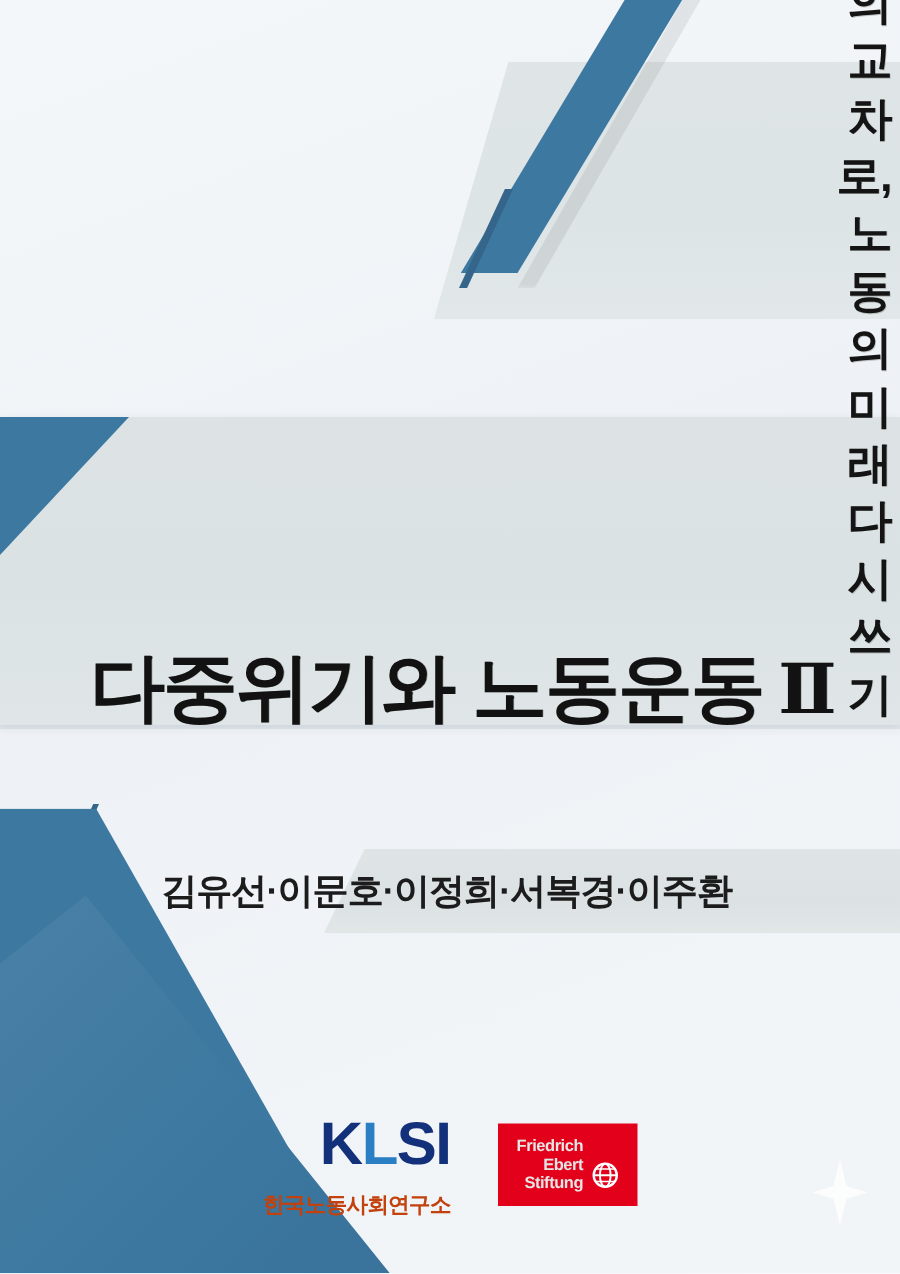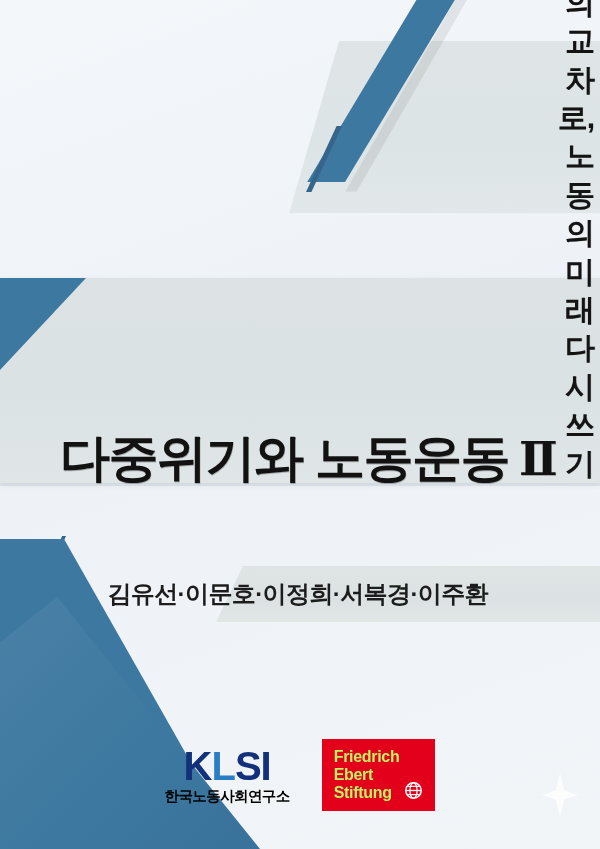--- a/index.html
+++ b/index.html
@@ -222,56 +222,57 @@
     bottom: 38px;
     width: 600px;
     display: flex;
     align-items: center;
     justify-content: center;
     gap: 32px;
   }
   .klsi {
     display: flex;
     flex-direction: column;
-    align-items: center;
+    align-items: flex-end;
     line-height: 1;
   }
   .klsi-word {
     font-size: 40px;
     font-weight: 700;
     letter-spacing: -1px;
     font-family: "Liberation Sans", sans-serif;
   }
   .klsi-word .k { color: #13317a; }
   .klsi-word .l { color: #2a7fc4; }
   .klsi-word .s { color: #13317a; }
   .klsi-word .i { color: #13317a; }
   .klsi-sub {
-    margin-top: 3px;
+    margin-top: 14px;
     font-size: 14.5px;
     font-weight: 700;
-    color: #000000;
+    color: #c2410c;
     letter-spacing: -0.6px;
   }
 
   .fes {
     background: #e2001a;
     padding: 9px 12px 9px 12px;
     display: flex;
     align-items: center;
     gap: 5px;
   }
   .fes-lines {
-    color: #bef264;
-    font-size: 16px;
+    color: #e5e5e5;
+    font-size: 11px;
     font-weight: 700;
     line-height: 1.13;
     letter-spacing: -0.3px;
     font-family: "Liberation Sans", sans-serif;
     white-space: pre-line;
+    text-align: right;
   }
   .fes-globe {
     width: 19px;
     height: 19px;
     flex: 0 0 auto;
     align-self: flex-end;
     margin-bottom: 2px;
   }
 </style>
 </head>

